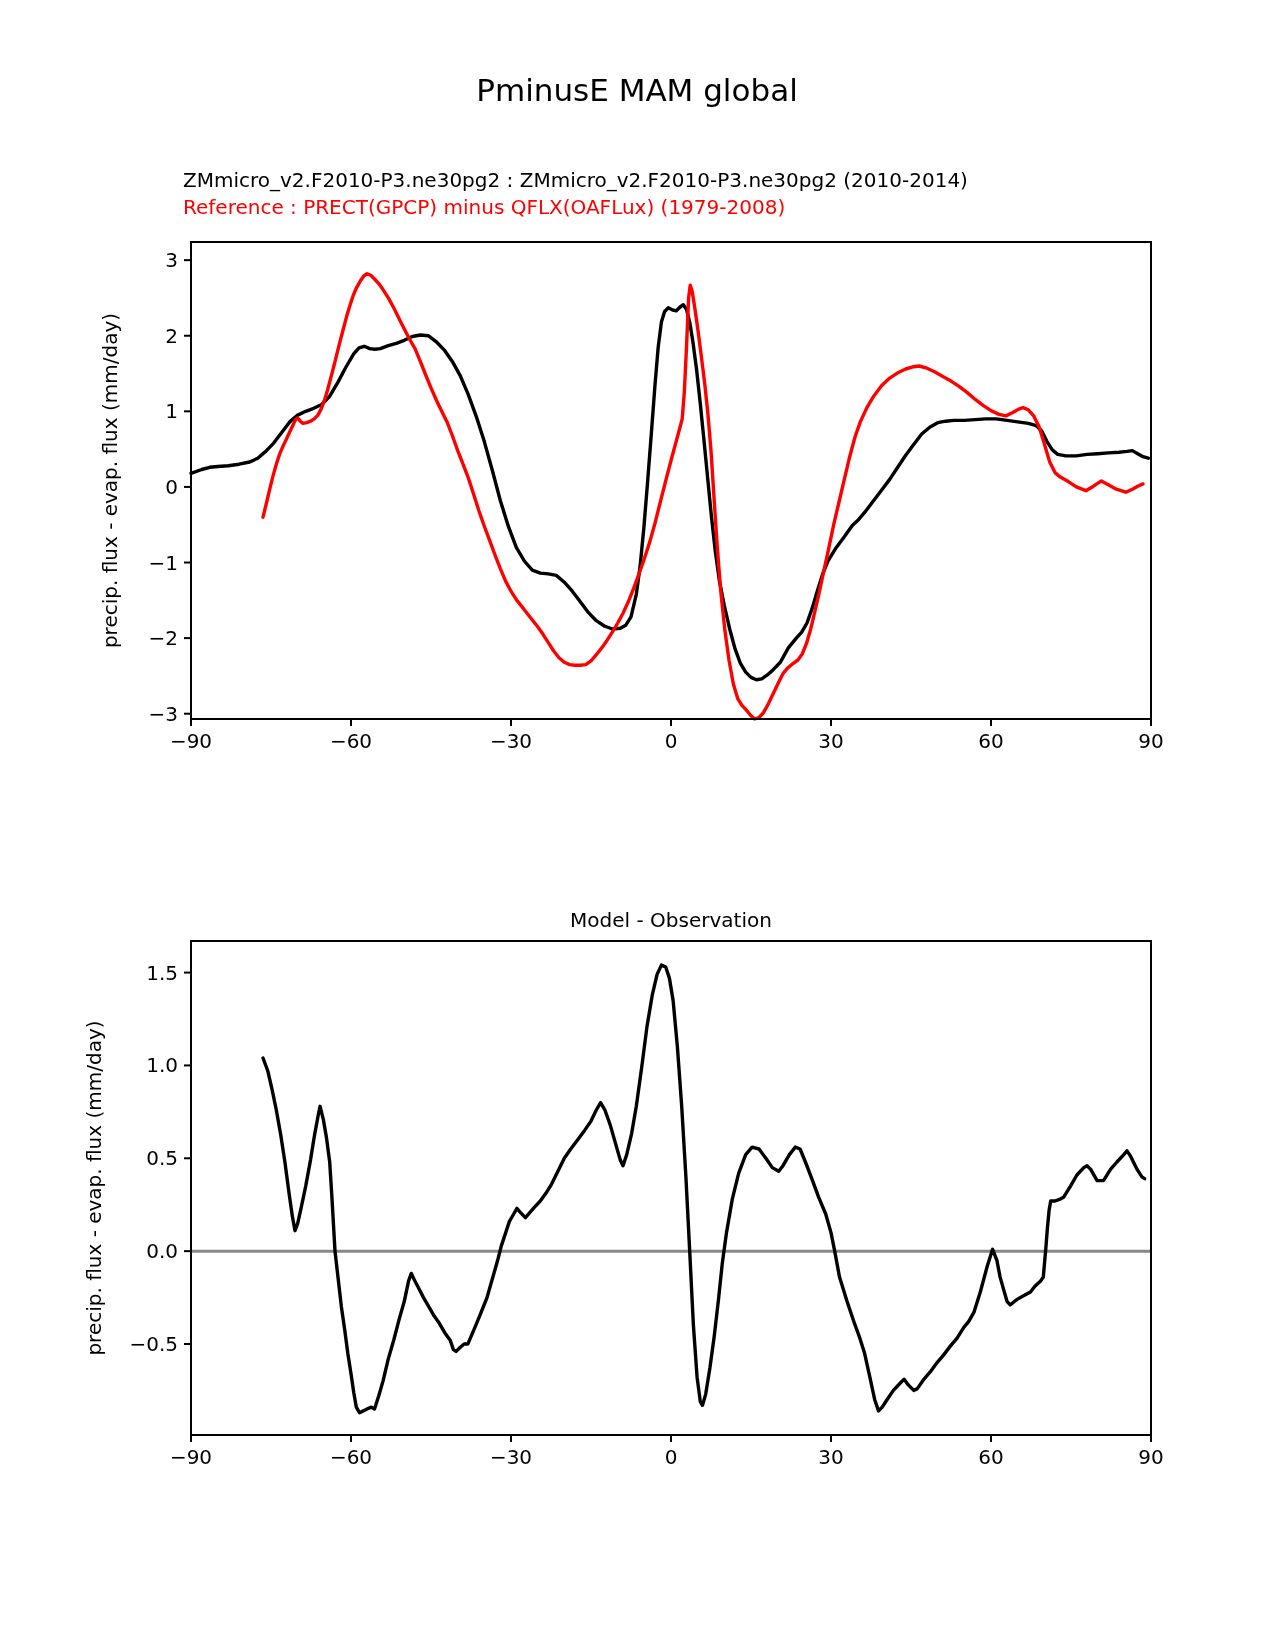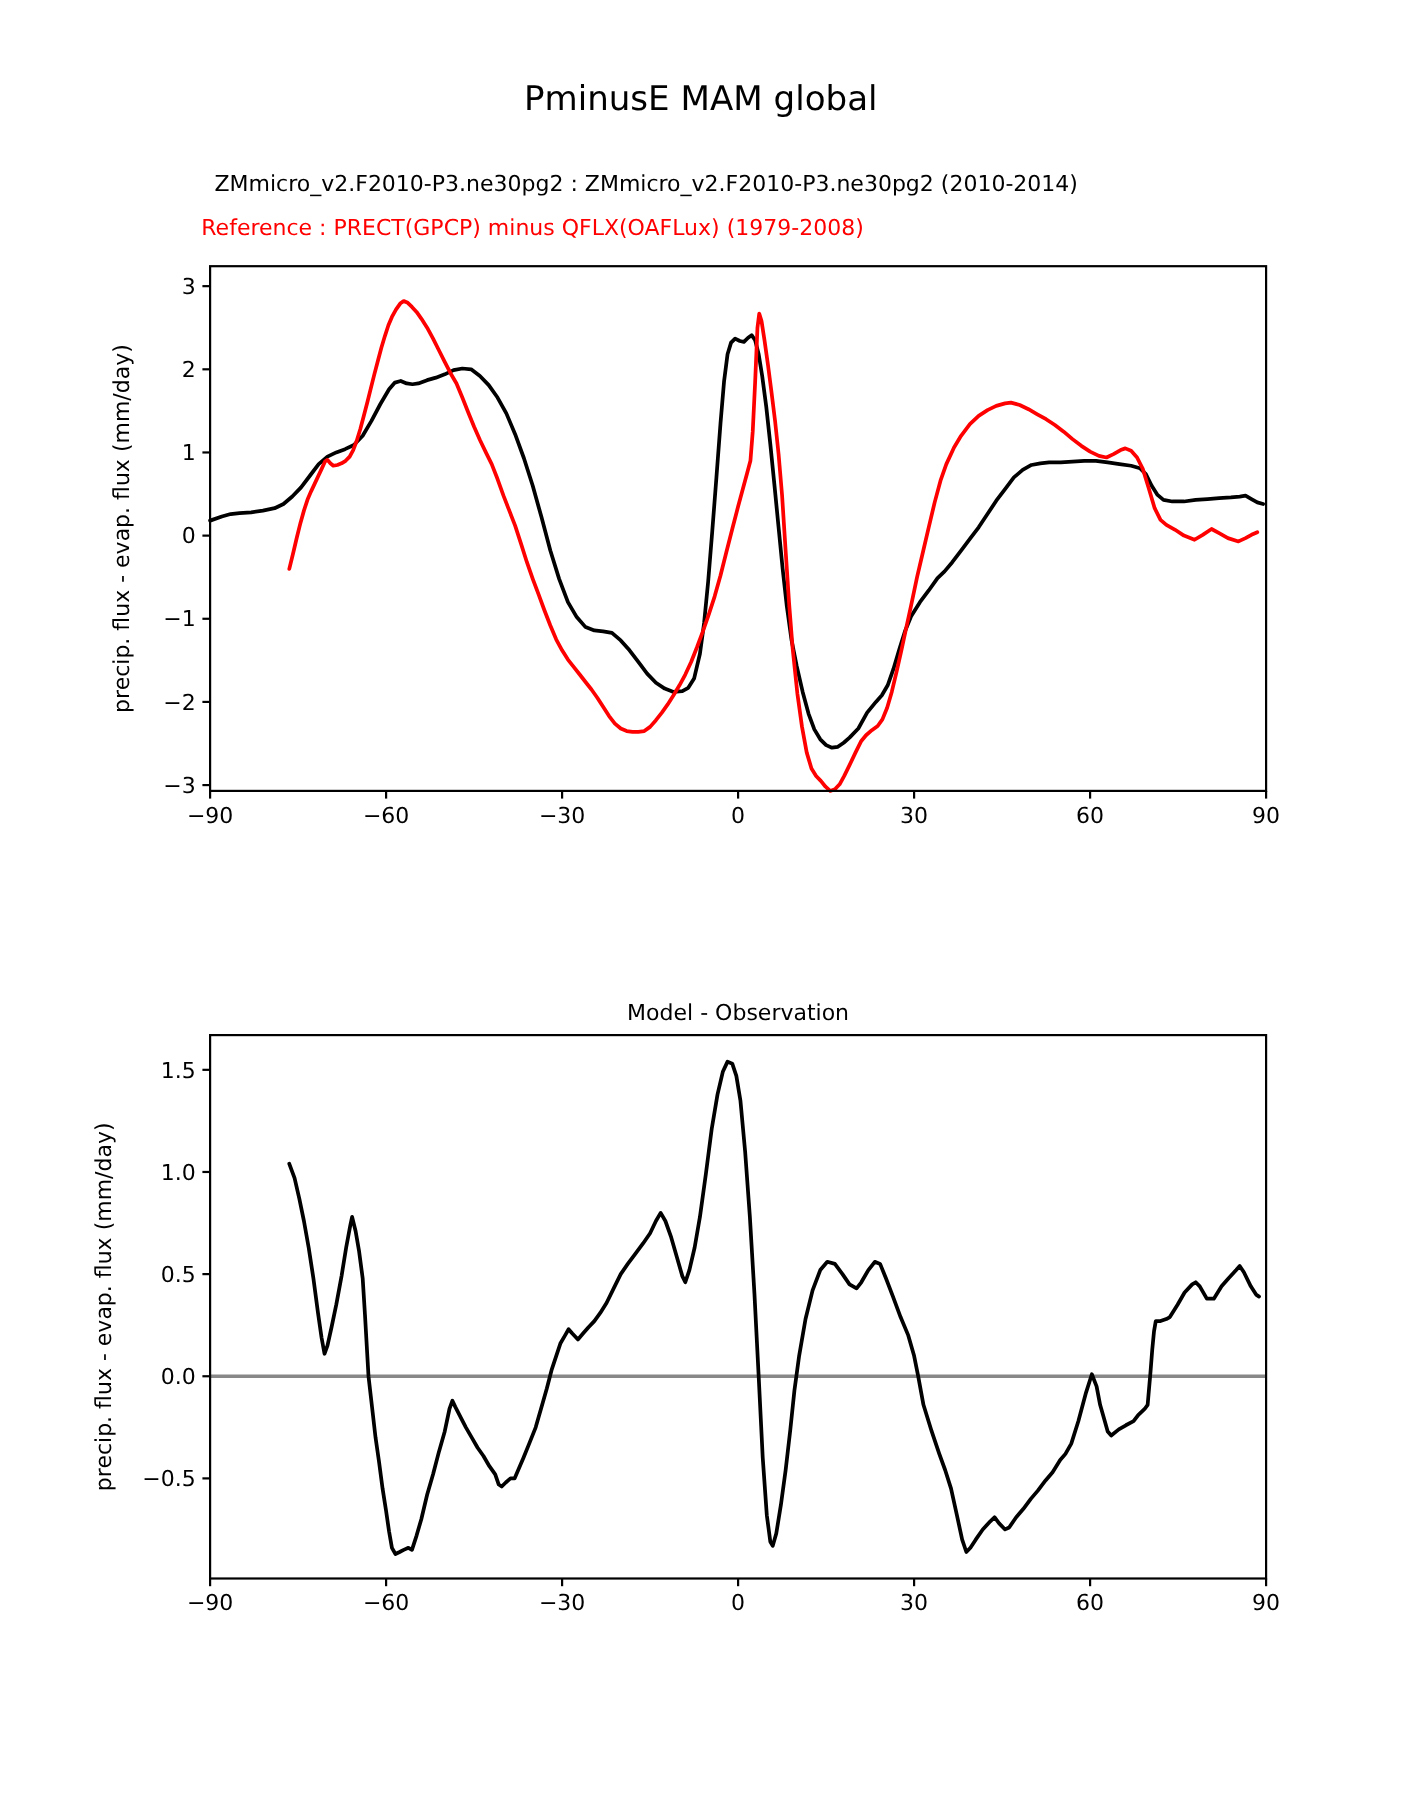--- a/index.html
+++ b/index.html
@@ -27,21 +27,21 @@
     white-space: nowrap;
     margin-left: 32px;
   }
   .subtitle {
     position: absolute;
     left: 183px;
     font-size: 20px;
     font-weight: 400;
     white-space: nowrap;
   }
-  .subtitle.model-line { top: 155px; margin-left: 12px; }
+  .subtitle.model-line { top: 168px; }
   .subtitle.ref-line   { top: 195px; }
   #plots {
     position: absolute;
     top: 0;
     left: 0;
   }
   svg text {
     font-family: "DejaVu Sans", "Liberation Sans", sans-serif;
     fill: #000;
   }

